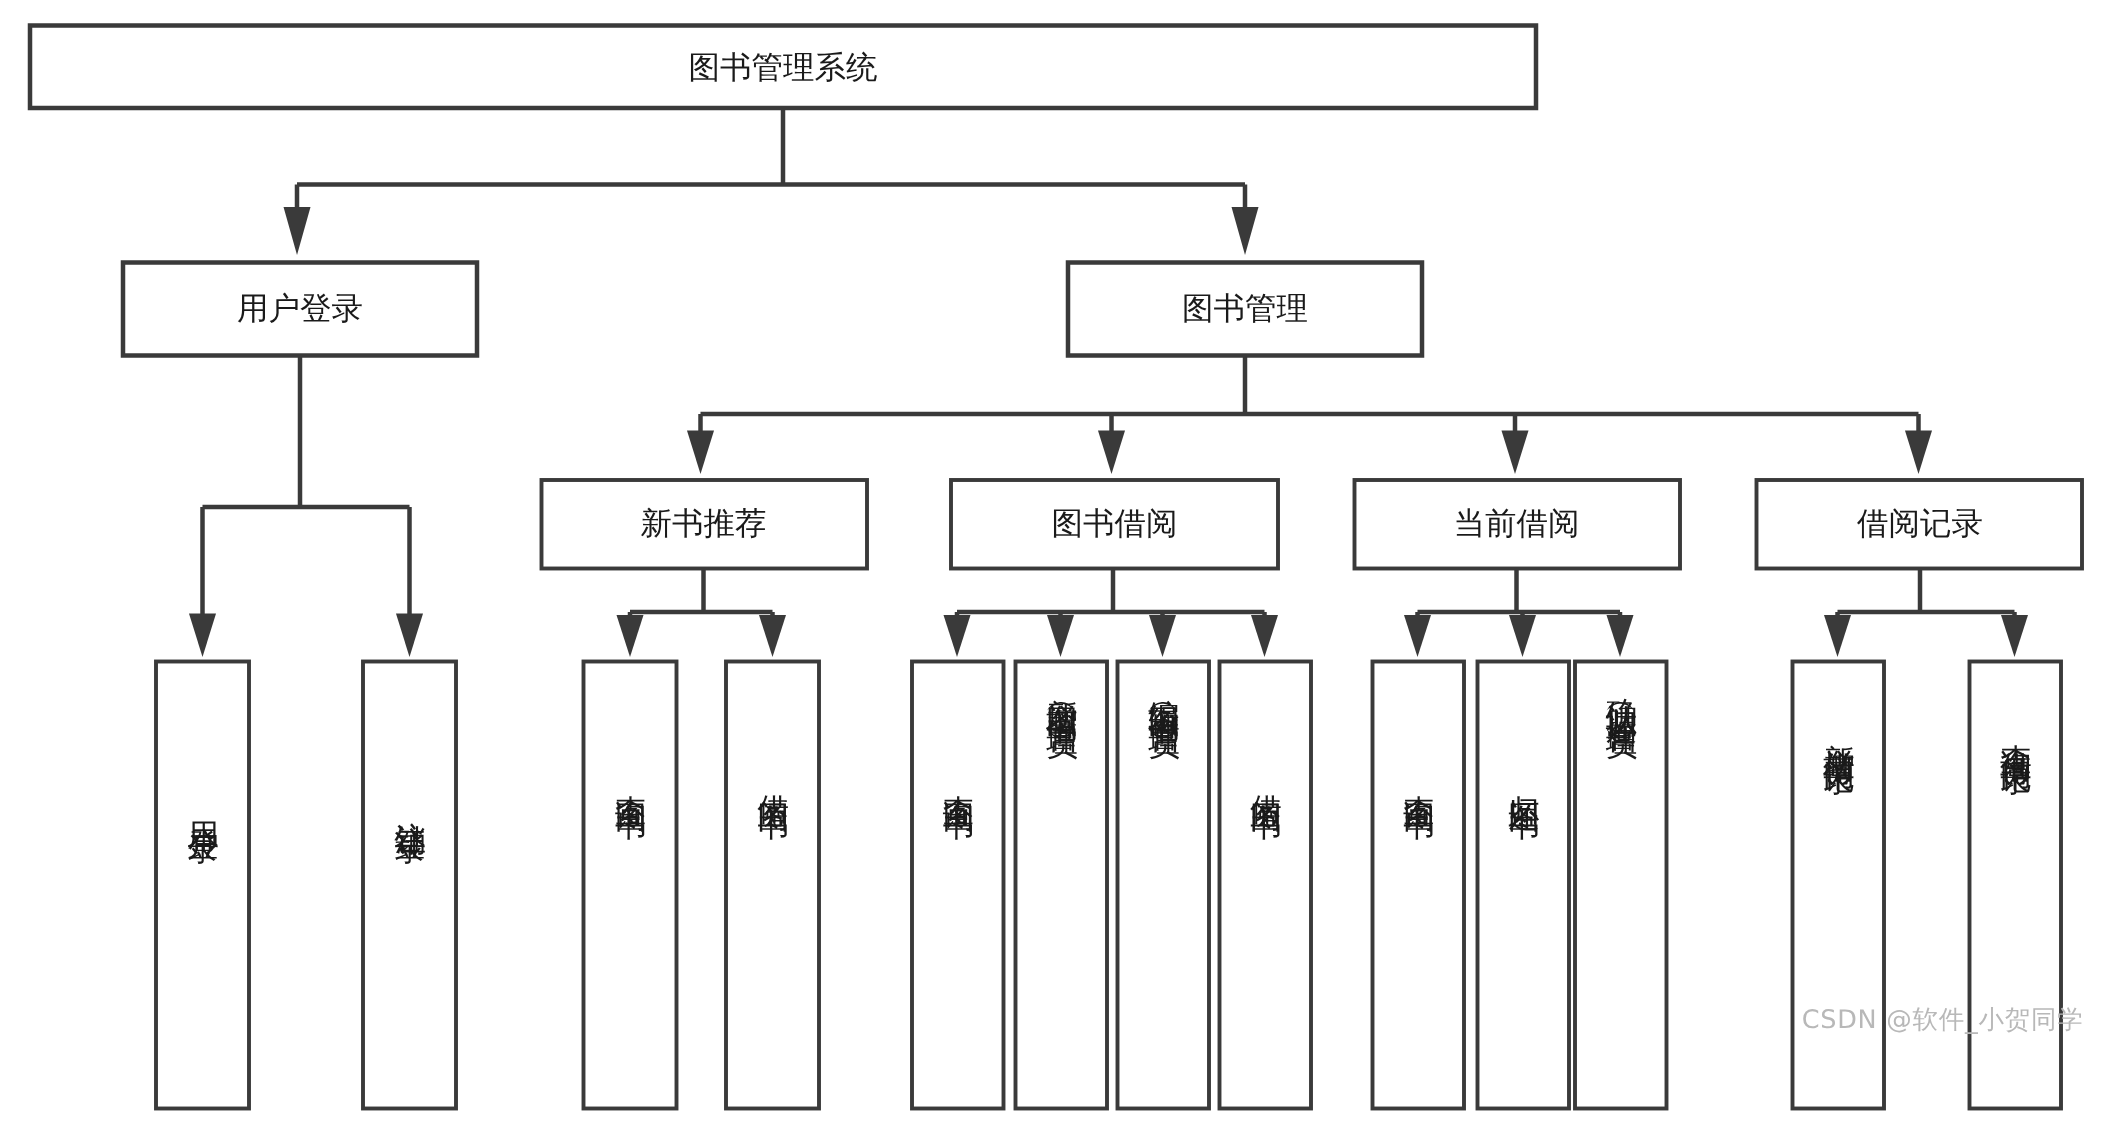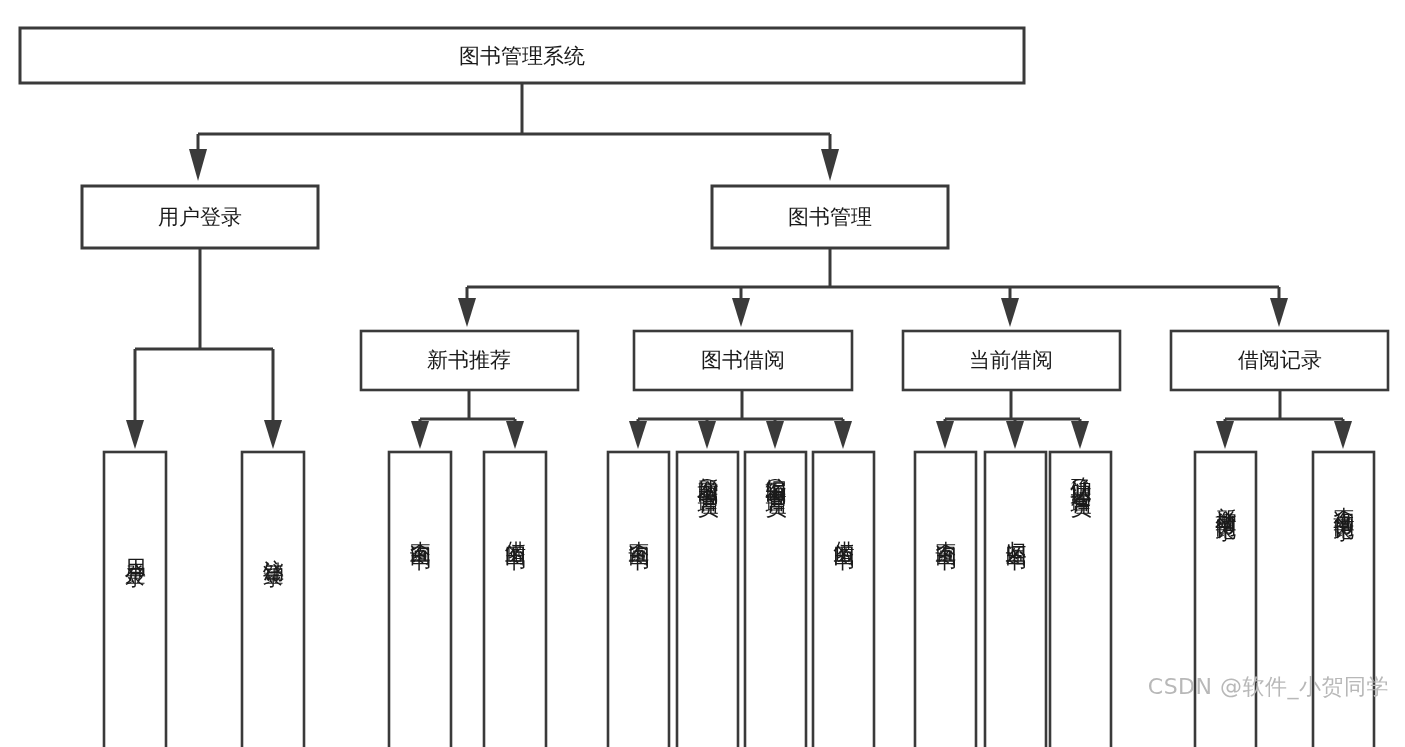--- a/index.html
+++ b/index.html
@@ -10,21 +10,21 @@
   body {
     width: 1405px;
     height: 747px;
     font-family: "Liberation Sans", "DejaVu Sans", sans-serif;
     overflow: hidden;
     position: relative;
   }
   #diagram-root {
     position: absolute;
     left: 0;
-    top: 15px;
+    top: 4px;
     width: 1405px;
     height: 693px;
   }
   svg.diagram-canvas {
     display: block;
     width: 1405px;
     height: 747px;
   }
   .node-box {
     fill: #ffffff;
@@ -68,21 +68,21 @@
     line-height: 1;
     color: #1a1a1a;
     letter-spacing: 3px;
     white-space: nowrap;
   }
   .watermark {
     position: absolute;
     right: 16px;
     bottom: 6px;
     font-family: "DejaVu Sans", "Liberation Sans", sans-serif;
-    font-size: 22px;
+    font-size: 17px;
     color: #b8b8b8;
     white-space: nowrap;
     letter-spacing: 0.5px;
     margin-top: 36px;
   }
 </style>
 </head>
 <body>
 
 <div id="diagram-root">

